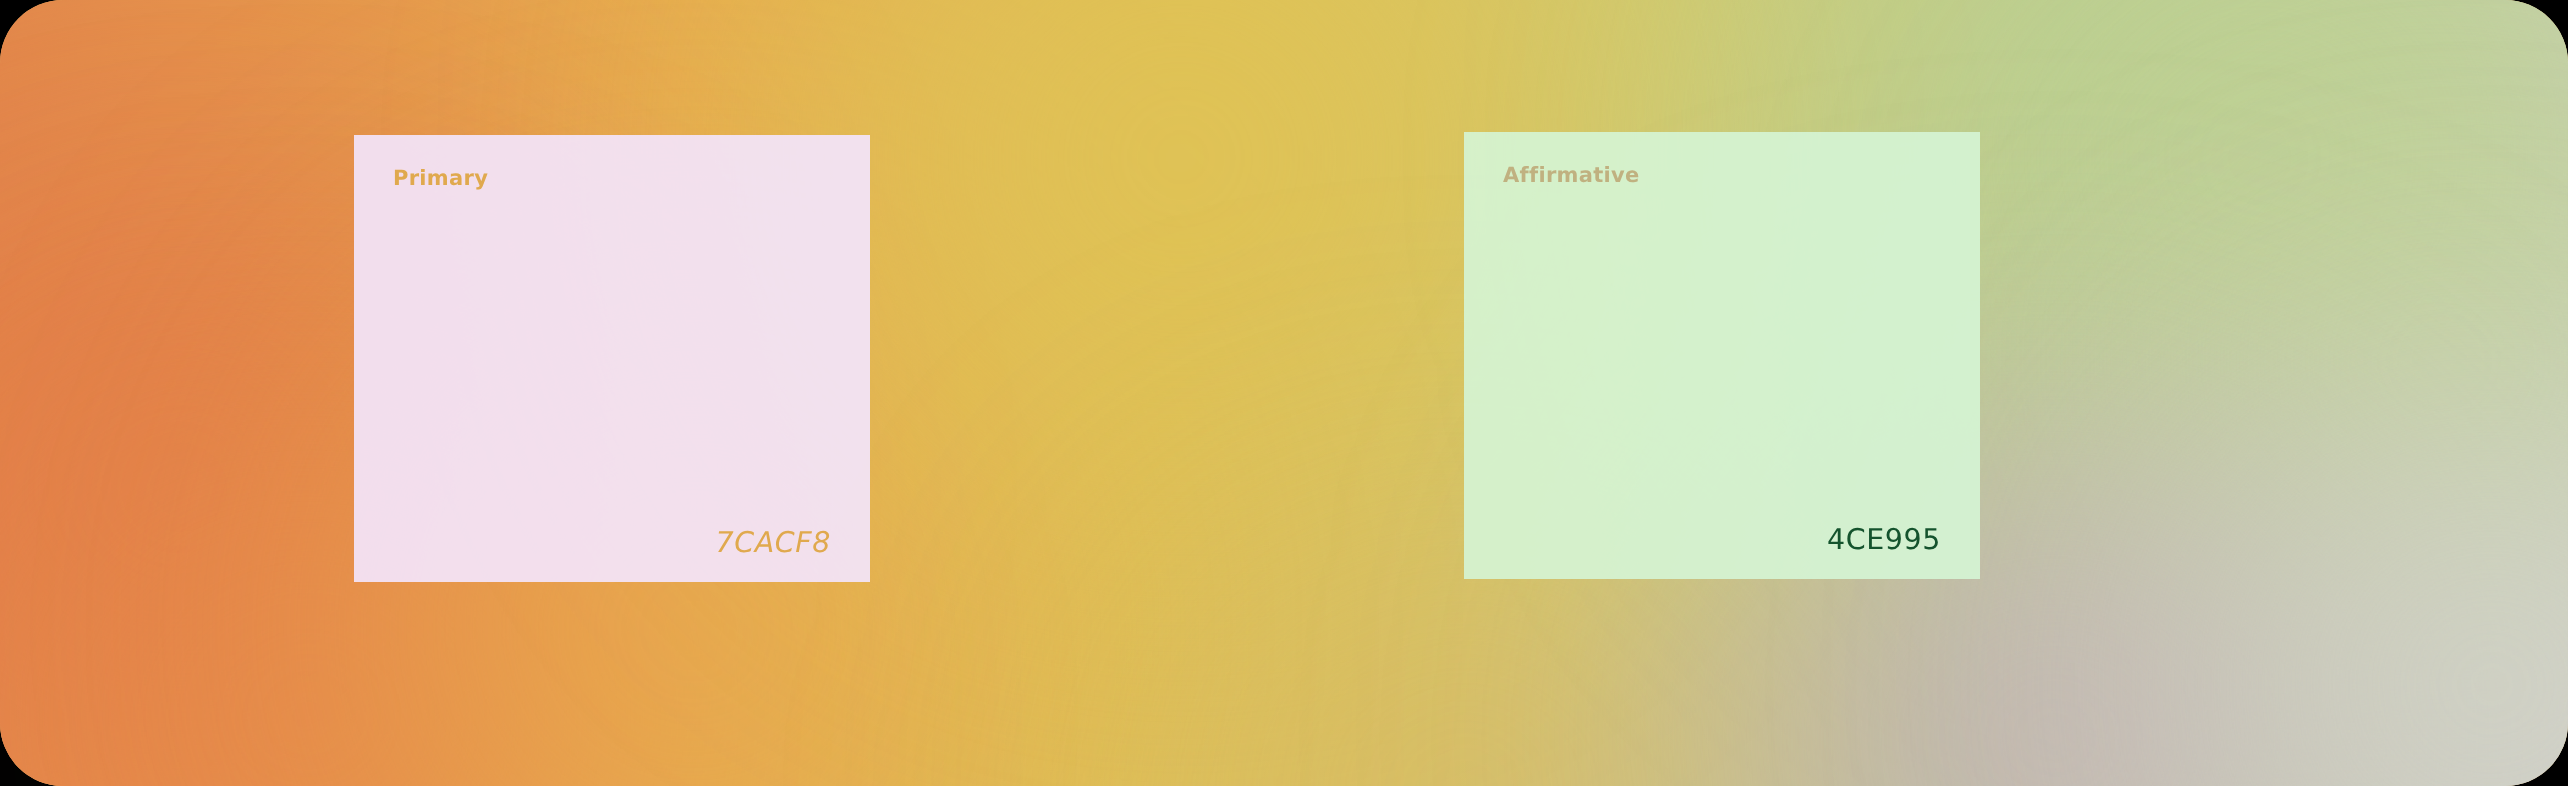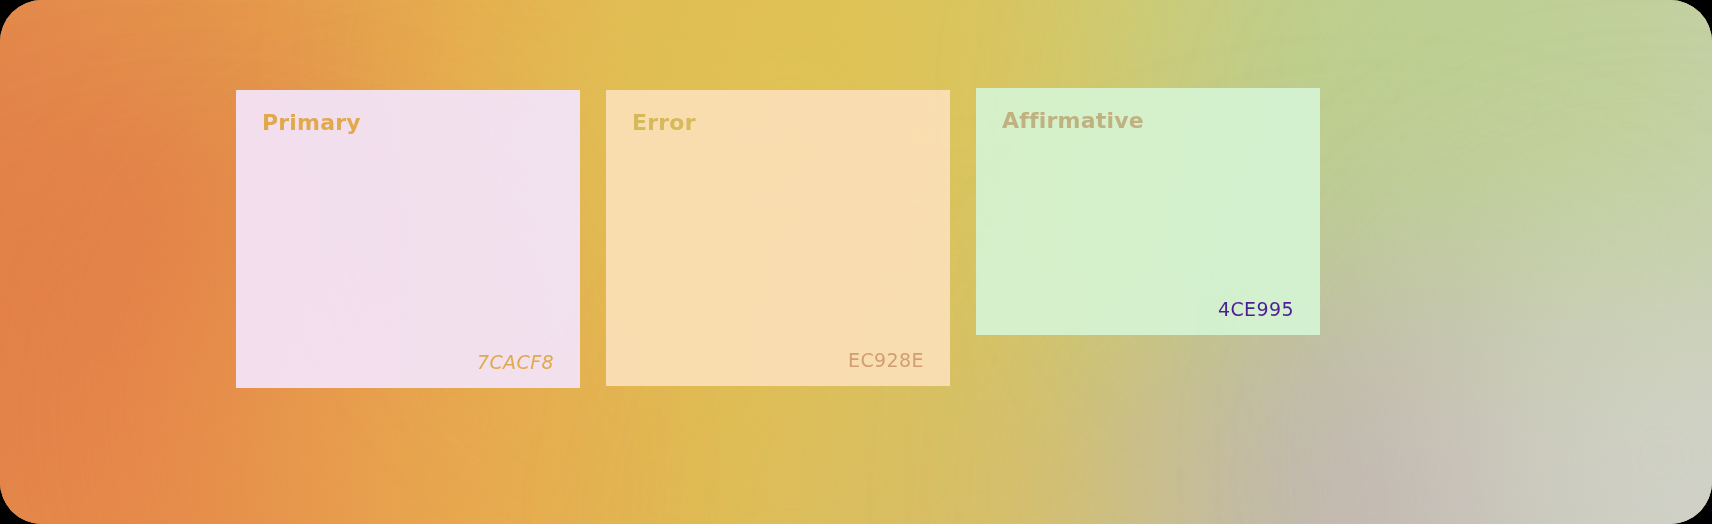--- a/index.html
+++ b/index.html
@@ -131,21 +131,21 @@
     position: absolute;
     box-sizing: border-box;
     padding: 22px 26px 16px 26px;
     display: flex;
     flex-direction: column;
     justify-content: space-between;
   }
 
   .swatch-title {
     font-family: "DejaVu Sans", sans-serif;
-    font-size: 22px;
+    font-size: 14px;
     font-weight: 700;
     letter-spacing: 0.2px;
     line-height: 1;
     margin: 0;
   }
 
   .swatch-hex {
     font-family: "DejaVu Sans", sans-serif;
     font-size: 19px;
     font-weight: 400;
@@ -170,24 +170,20 @@
     <div class="blob blob-green-topright"></div>
     <div class="blob blob-green-right"></div>
     <div class="blob blob-mauve"></div>
     <div class="blob blob-grey-bottomright"></div>
 
     <div class="swatch" id="swatch-0" style="left: 236px; top: 90px; width: 344px; height: 298px; background: rgba(243, 228, 250, 0.93);">
       <div class="swatch-title" style="color: rgb(224, 169, 78);">Primary</div>
       <div class="swatch-hex" style="color: rgb(224, 169, 78); font-style: italic;">7CACF8</div>
     </div>
 
-    <div class="swatch" id="swatch-1" style="left: 606px; top: 90px; width: 344px; height: 296px; background: rgba(251, 224, 183, 0.92);">
-      <div class="swatch-title" style="color: rgb(214, 185, 90);">Error</div>
-      <div class="swatch-hex" style="color: rgb(208, 158, 114);">EC928E</div>
-    </div>
 
-    <div class="swatch" id="swatch-2" style="left: 976px; top: 88px; width: 344px; height: 247px; background: rgba(213, 245, 213, 0.9);">
+    <div class="swatch" id="swatch-2" style="left: 976px; top: 88px; width: 344px; height: 298px; background: rgba(213, 245, 213, 0.9);">
       <div class="swatch-title" style="color: rgb(192, 177, 128);">Affirmative</div>
-      <div class="swatch-hex" style="color: #4c1d95;">4CE995</div>
+      <div class="swatch-hex" style="color: #14532d;">4CE995</div>
     </div>
   </div>
 
 </div>
 
 </body></html>

